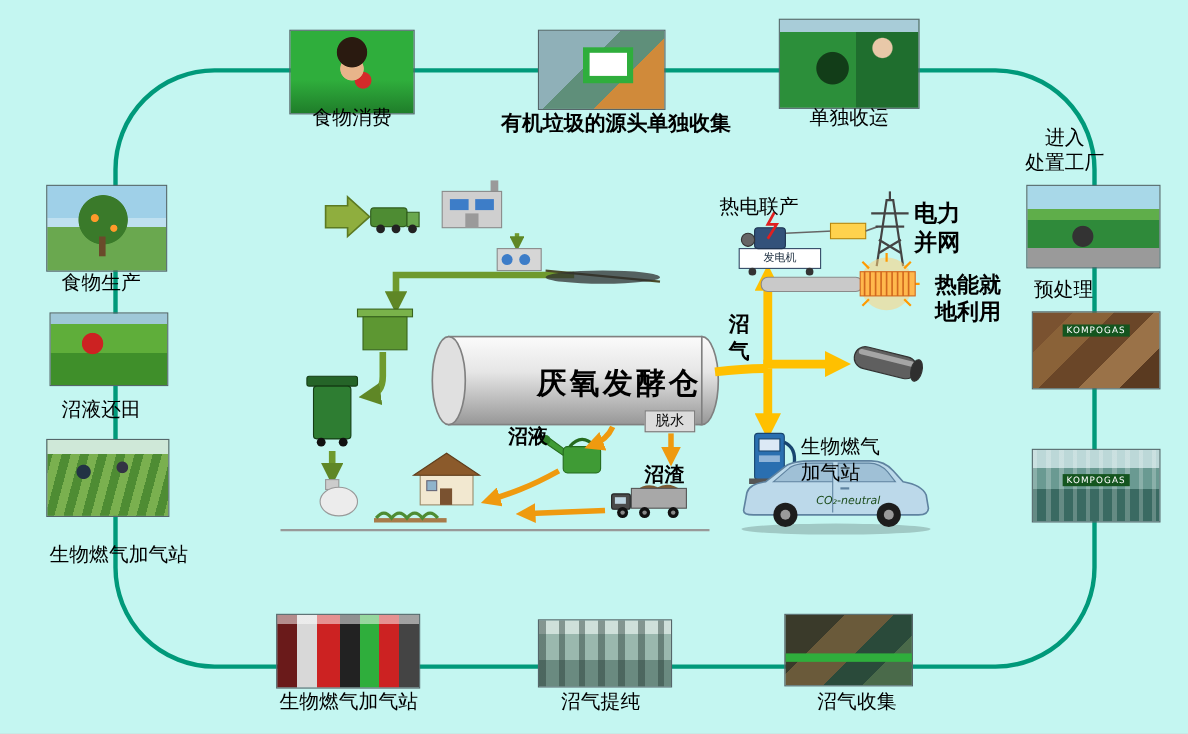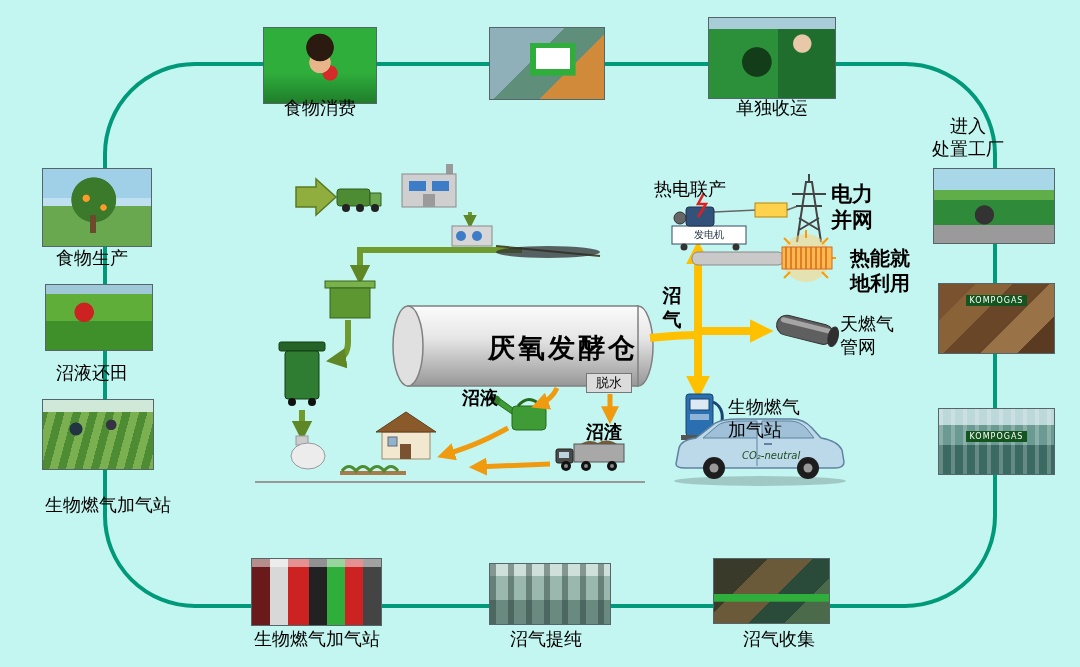--- a/index.html
+++ b/index.html
@@ -271,25 +271,27 @@
     <span class="sign low">KOMPOGAS</span>
   </figure>
   <figure class="photo ph-prod" style="left:42px;top:168px;width:110px;height:79px"></figure>
   <figure class="photo ph-slurry" style="left:45px;top:284px;width:108px;height:67px"></figure>
   <figure class="photo ph-residue" style="left:42px;top:399px;width:112px;height:71px"></figure>
   <figure class="photo ph-station" style="left:251px;top:558px;width:131px;height:68px"></figure>
   <figure class="photo ph-purify" style="left:489px;top:563px;width:122px;height:62px"></figure>
   <figure class="photo ph-collect" style="left:713px;top:558px;width:117px;height:66px"></figure>
 
   <div class="lbl" style="left:245px;top:97px;width:150px">食物消费</div>
+  <div class="lbl b" style="left:420px;top:101px;width:280px;font-size:19px">有机垃圾的源头单独收集</div>
   <div class="lbl" style="left:697px;top:97px;width:150px">单独收运</div>
   <div class="lbl vstack" style="left:893px;top:115px;width:150px">
     <span>进入</span>
     <span>处置工厂</span>
   </div>
+  <div class="lbl" style="left:892px;top:253px;width:150px">预处理</div>
   <div class="lbl" style="left:17px;top:247px;width:150px">食物生产</div>
   <div class="lbl" style="left:17px;top:362px;width:150px">沼液还田</div>
   <div class="lbl" style="left:18px;top:494px;width:180px">生物燃气加气站</div>
   <div class="lbl" style="left:471px;top:628px;width:150px">沼气提纯</div>
   <div class="lbl" style="left:237px;top:628px;width:160px">生物燃气加气站</div>
   <div class="lbl" style="left:704px;top:628px;width:150px">沼气收集</div>
 
   <div class="cyl-label">厌氧发酵仓</div>
   <div class="lbl b" style="left:458px;top:387px;width:44px">沼液</div>
   <div class="box-dewater">脱水</div>
@@ -301,23 +303,19 @@
     <span>并网</span>
   </div>
   <div class="lbl b vstack" style="left:840px;top:246px;width:80px;font-size:20px;text-align:center">
     <span>热能就</span>
     <span>地利用</span>
   </div>
   <div class="lbl b vstack" style="left:660px;top:284px;width:24px;font-size:19px">
     <span>沼</span>
     <span>气</span>
   </div>
-  <div class="lbl vstack" style="left:840px;top:313px;width:70px;text-align:left">
-    <span>天燃气</span>
-    <span>管网</span>
-  </div>
   <div class="lbl vstack" style="left:728px;top:396px;width:84px;text-align:left">
     <span>生物燃气</span>
     <span>加气站</span>
   </div>
   <div class="co2">CO₂-neutral</div>
 
 </div>
 
 </body></html>

